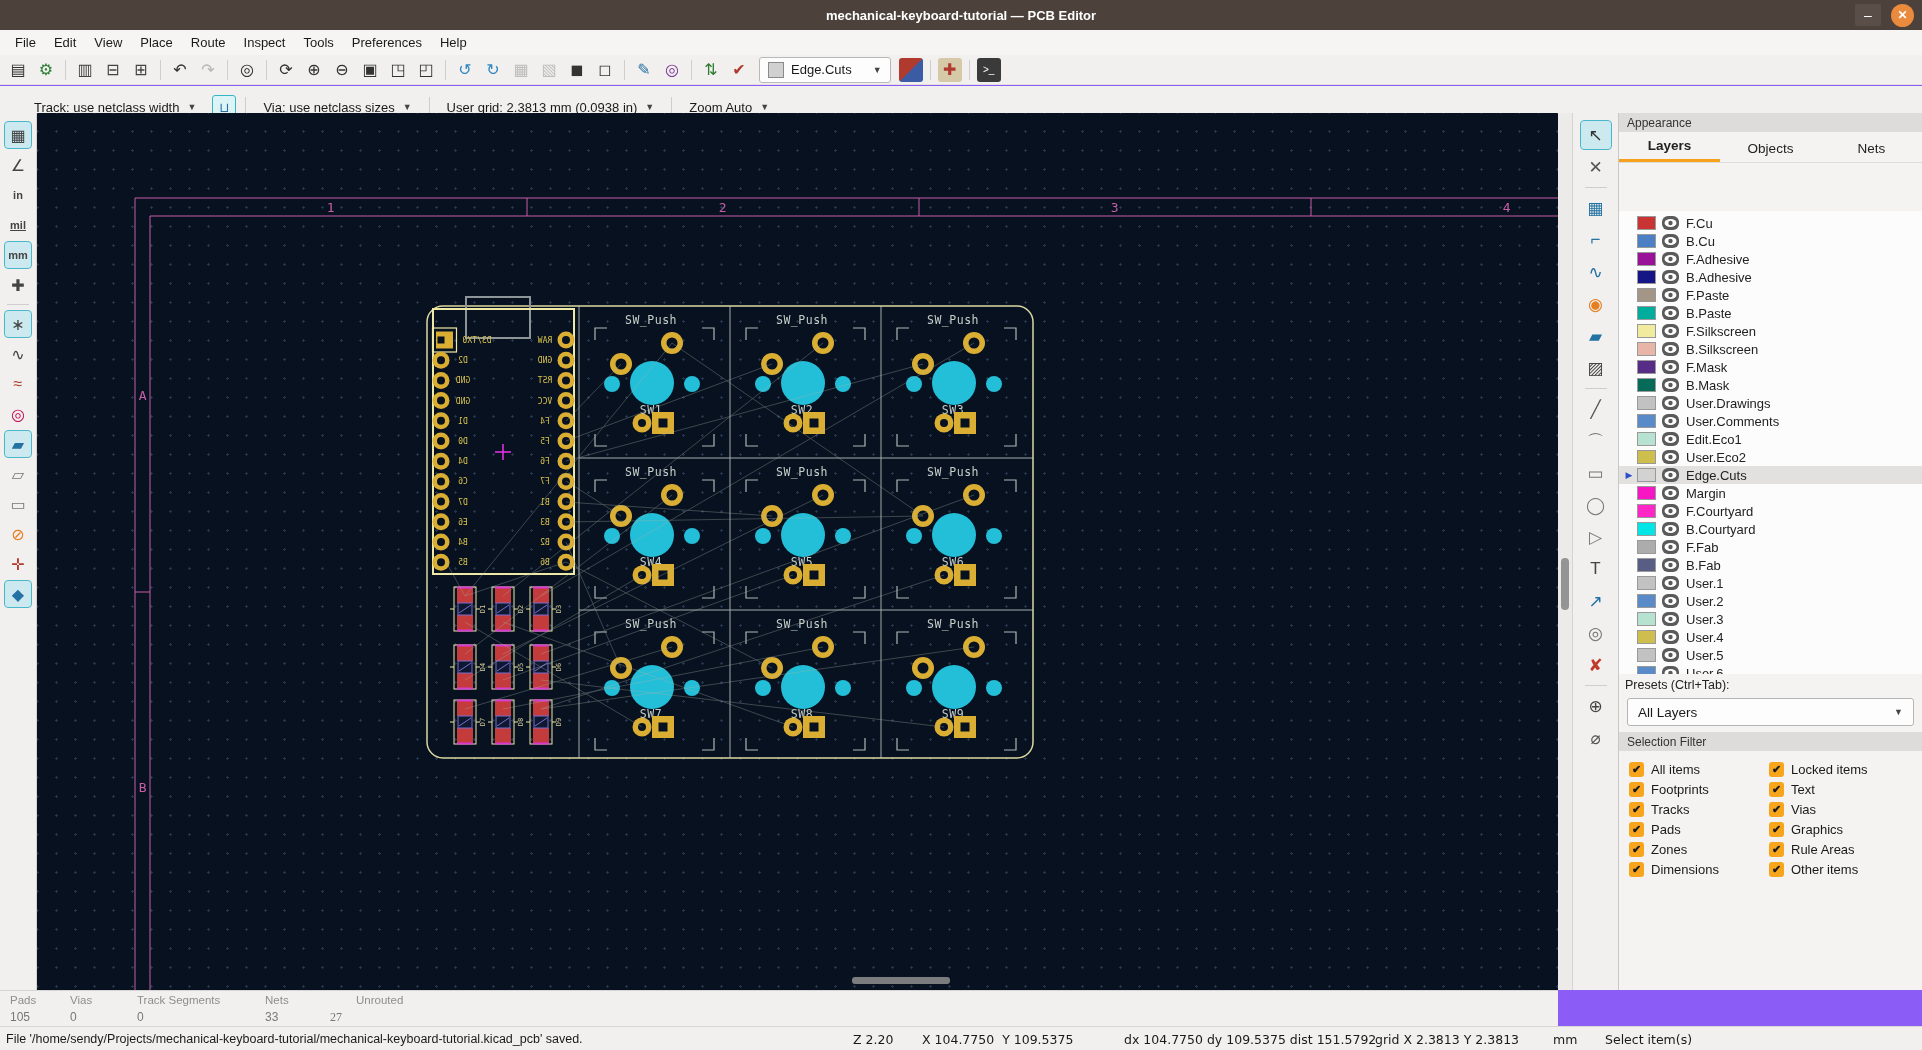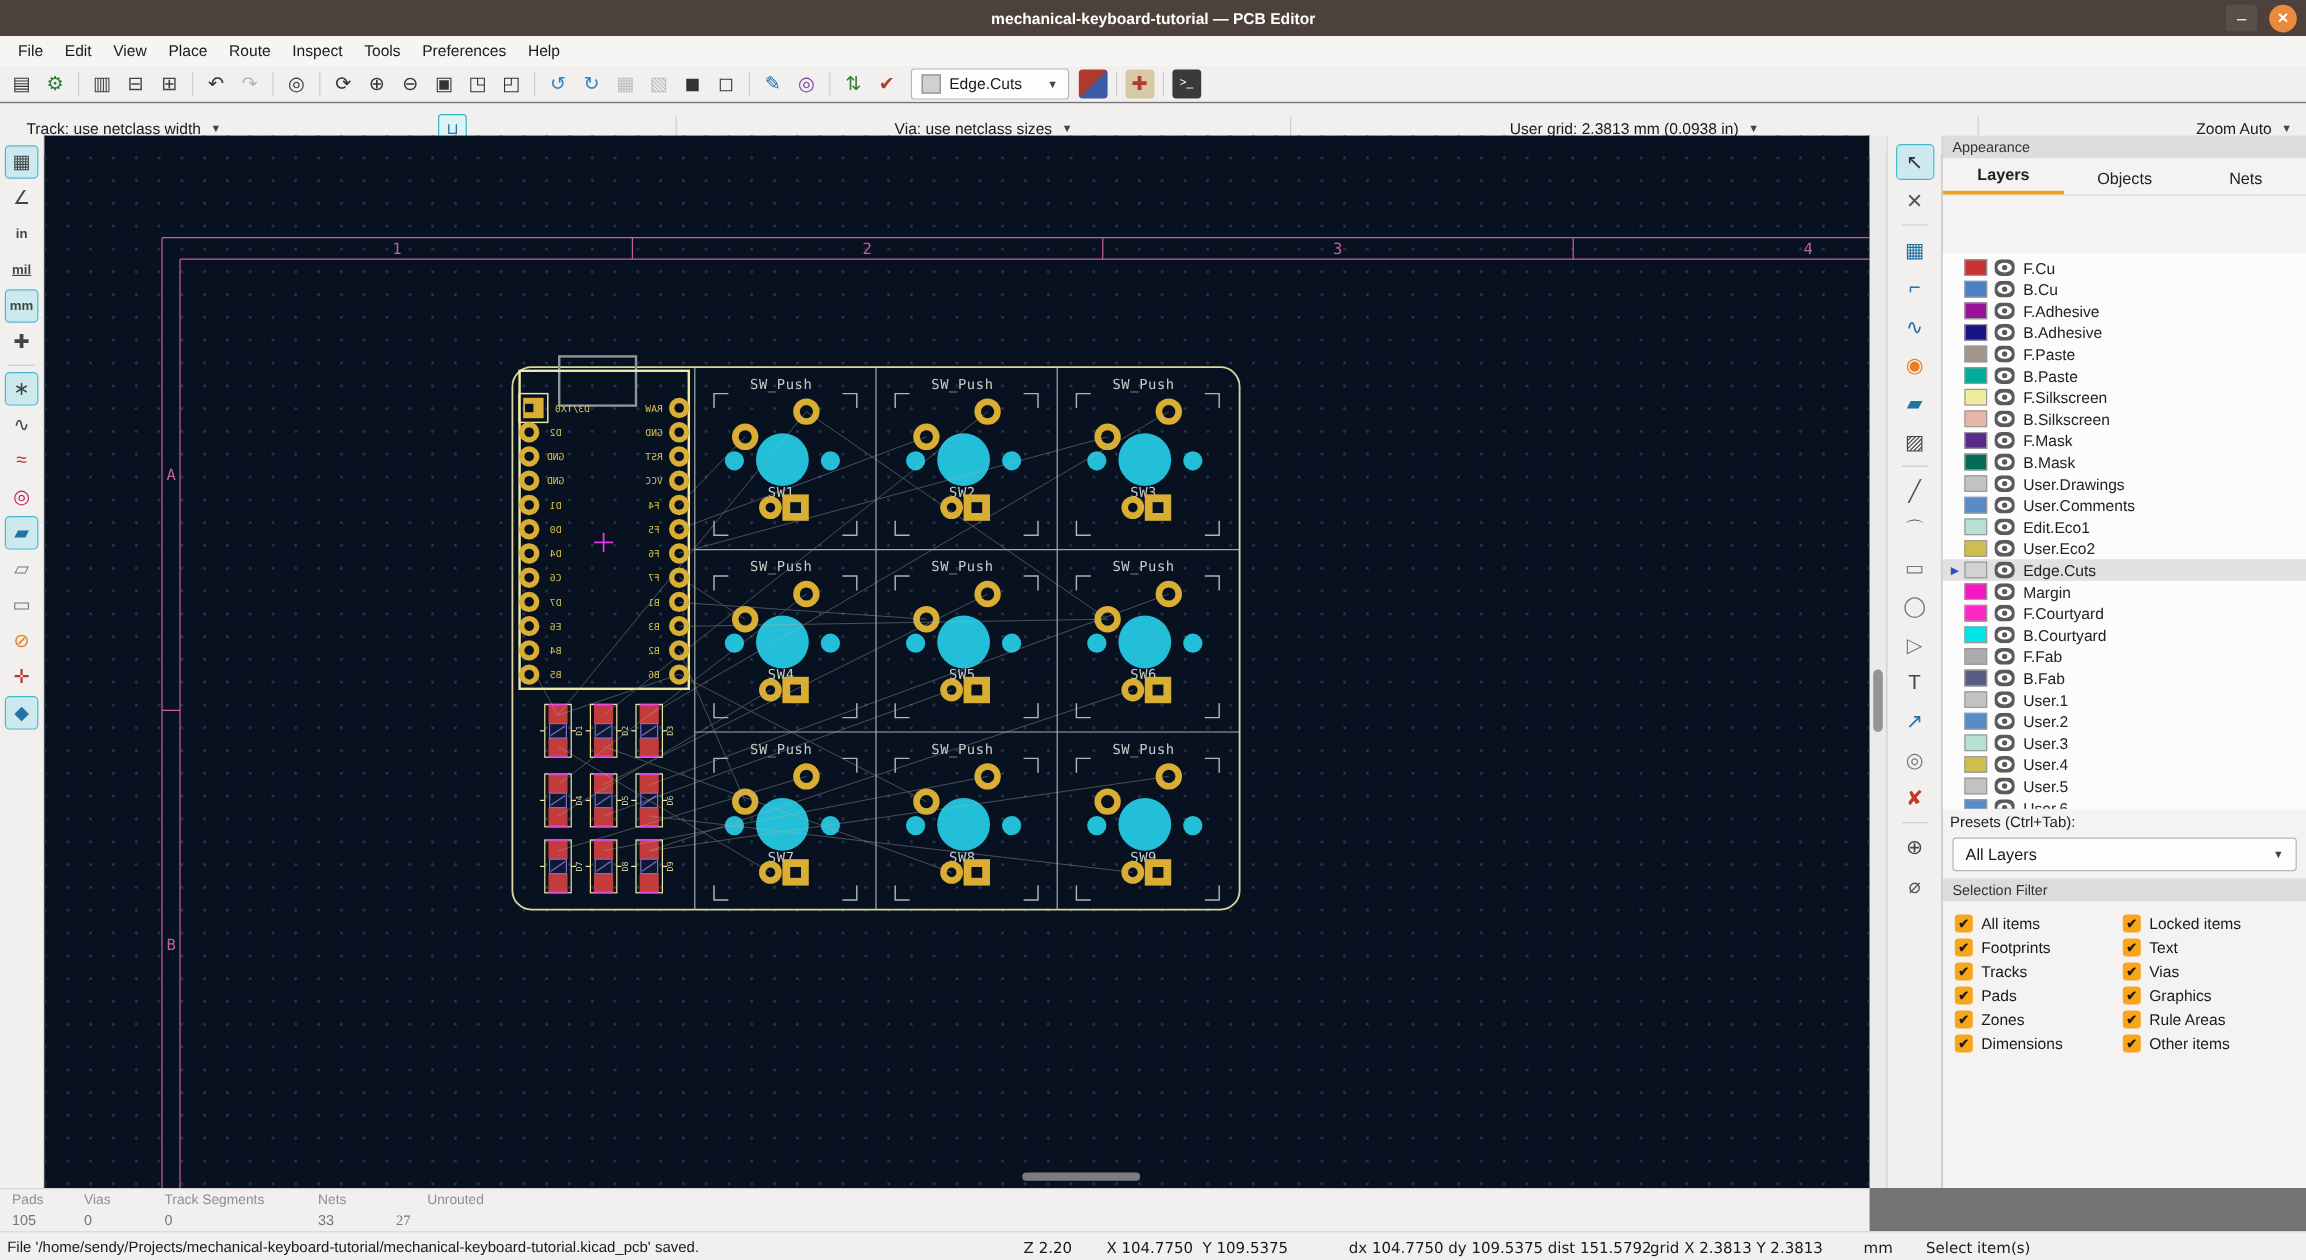--- a/index.html
+++ b/index.html
@@ -1,17 +1,17 @@
 <!DOCTYPE html>
 <html><head>
 <meta charset="utf-8">
 <style>
   html,body{margin:0;padding:0;background:#888;}
   #app{position:relative;width:1922px;height:1050px;font-family:"Liberation Sans",sans-serif;
-       background:#737373;overflow:hidden;font-size:13px;color:#1a1a1a;}
+       background:#8b5cf6;overflow:hidden;font-size:13px;color:#1a1a1a;}
   
   .titlebar{position:absolute;left:0;top:0;width:100%;height:30px;background:#4D423B;
             display:flex;align-items:center;justify-content:center;}
   .titlebar .title{color:#FFF;font-size:13px;font-weight:bold;}
   .winbtns{position:absolute;right:8px;top:0;height:30px;display:flex;align-items:center;gap:10px;}
   .btn-min{width:26px;height:22px;background:#5A4F48;color:#FFF;display:flex;align-items:center;
            justify-content:center;font-size:14px;border-radius:2px;}
   .btn-close{width:23px;height:23px;background:#E98A3C;color:#FFF;border-radius:50%;display:flex;
              align-items:center;justify-content:center;font-size:12px;font-weight:bold;}
   
@@ -28,22 +28,22 @@
   .icon.active{background:#CDE9F0;outline:1px solid #49B8CC;}
   .sep{width:1px;height:20px;background:#CFCECD;margin:0 5px;flex:none;}
   .vsep{height:1px;width:22px;background:#CFCECD;margin:4px 0;flex:none;}
   .dropdown{height:24px;background:#FDFDFD;border:1px solid #B8B8B8;border-radius:3px;
             display:flex;align-items:center;padding:0 8px;gap:7px;margin:0 6px;}
   .dropdown .swatch{width:14px;height:14px;background:#D0D0D0;border:1px solid #8A8A8A;}
   .dropdown .arrow{font-size:9px;color:#444;margin-left:14px;}
   .layerpair{width:24px;height:24px;border-radius:3px;margin:0 2px;
              background:linear-gradient(135deg,#B03A2E 48%,#3B5BA5 52%);}
   .settingsbar{position:absolute;left:0;top:86px;width:100%;height:43px;background:#F1F0EF;
-               display:flex;align-items:center;padding-left:10px;box-sizing:border-box;
-               border-bottom:1px solid #D8D7D6;justify-content:space-between;}
+               display:flex;align-items:center;padding-left:22px;box-sizing:border-box;
+               border-bottom:1px solid #D8D7D6;}
   .settingsbar .dd{display:flex;align-items:center;gap:8px;padding:0 12px;}
   .settingsbar .arrow{font-size:9px;color:#444;}
   .squarebtn{width:22px;height:22px;border:1px solid #35B8C6;background:#DDF3F6;border-radius:3px;
              display:flex;align-items:center;justify-content:center;color:#2471A3;font-size:13px;margin:0 4px;}
   
   .lefttoolbar{position:absolute;left:0;top:113px;width:37px;height:877px;background:#F1F0EF;
                border-right:1px solid #D5D4D3;display:flex;flex-direction:column;align-items:center;
                padding-top:7px;box-sizing:border-box;}
   .lefttoolbar .icon{width:26px;height:26px;margin:2px 0;}
   .righttoolbar{position:absolute;left:1572px;top:113px;width:46px;height:877px;background:#F1F0EF;

